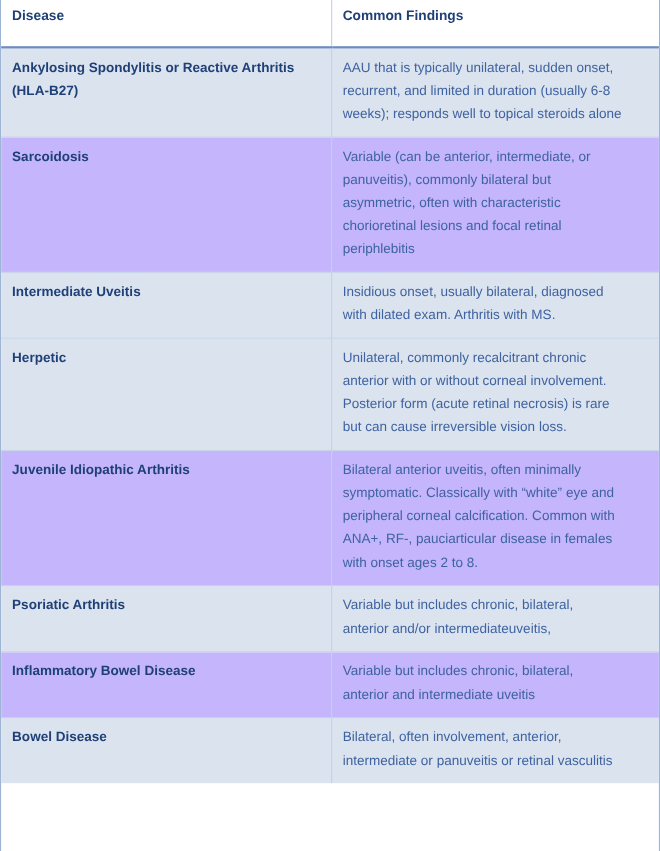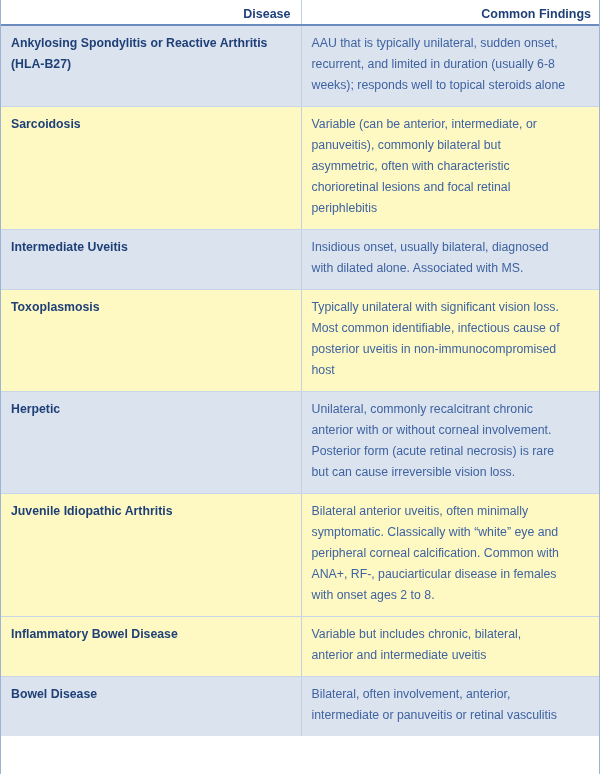--- a/index.html
+++ b/index.html
@@ -32,40 +32,40 @@
   }
 
   table.uveitis-table col.col-disease { width: 300px; }
   table.uveitis-table col.col-findings { width: 300px; }
 
   
   thead tr.header-row {
     background: #ffffff;
   }
   thead th {
-    text-align: right;
+    text-align: left;
     vertical-align: top;
     font-size: 12.5px;
     font-weight: bold;
     color: #1f4077;
-    padding: 7px 10px 3px 10px;
+    padding: 7px 10px 21px 10px;
     border-bottom: 2.5px solid #6c8cc0;
     box-sizing: border-box;
   }
   thead th.th-disease {
     border-right: 1px solid #c3d1e6;
   }
 
   
   tbody tr.data-row.shaded > td {
     background: #dbe3ef;
     margin-top: 24px;
   }
   tbody tr.data-row.plain > td {
-    background: #fef9c3;
+    background: #c4b5fd;
   }
 
   tbody td {
     vertical-align: top;
     font-size: 12.3px;
     line-height: 21px;
     padding: 7px 10px 10px 10px;
     box-sizing: border-box;
     border-bottom: 1px solid #c9d6e8;
   }
@@ -133,32 +133,21 @@
             <span class="findings-line">chorioretinal lesions and focal retinal</span>
             <span class="findings-line">periphlebitis</span>
           </td>
         </tr>
         <tr class="data-row shaded">
           <td class="cell-disease">
             <span class="disease-line">Intermediate Uveitis</span>
           </td>
           <td class="cell-findings">
             <span class="findings-line">Insidious onset, usually bilateral, diagnosed</span>
-            <span class="findings-line">with dilated alone. Associated with MS.</span>
-          </td>
-        </tr>
-        <tr class="data-row plain">
-          <td class="cell-disease">
-            <span class="disease-line">Toxoplasmosis</span>
-          </td>
-          <td class="cell-findings">
-            <span class="findings-line">Typically unilateral with significant vision loss.</span>
-            <span class="findings-line">Most common identifiable, infectious cause of</span>
-            <span class="findings-line">posterior uveitis in non-immunocompromised</span>
-            <span class="findings-line">host</span>
+            <span class="findings-line">with dilated exam. Arthritis with MS.</span>
           </td>
         </tr>
         <tr class="data-row shaded">
           <td class="cell-disease">
             <span class="disease-line">Herpetic</span>
           </td>
           <td class="cell-findings">
             <span class="findings-line">Unilateral, commonly recalcitrant chronic</span>
             <span class="findings-line">anterior with or without corneal involvement.</span>
             <span class="findings-line">Posterior form (acute retinal necrosis) is rare</span>
@@ -170,20 +159,29 @@
             <span class="disease-line">Juvenile Idiopathic Arthritis</span>
           </td>
           <td class="cell-findings">
             <span class="findings-line">Bilateral anterior uveitis, often minimally</span>
             <span class="findings-line">symptomatic. Classically with “white” eye and</span>
             <span class="findings-line">peripheral corneal calcification. Common with</span>
             <span class="findings-line">ANA+, RF-, pauciarticular disease in females</span>
             <span class="findings-line">with onset ages 2 to 8.</span>
           </td>
         </tr>
+        <tr class="data-row shaded">
+          <td class="cell-disease">
+            <span class="disease-line">Psoriatic Arthritis</span>
+          </td>
+          <td class="cell-findings">
+            <span class="findings-line">Variable but includes chronic, bilateral,</span>
+            <span class="findings-line">anterior and/or intermediateuveitis,</span>
+          </td>
+        </tr>
         <tr class="data-row plain">
           <td class="cell-disease">
             <span class="disease-line">Inflammatory Bowel Disease</span>
           </td>
           <td class="cell-findings">
             <span class="findings-line">Variable but includes chronic, bilateral,</span>
             <span class="findings-line">anterior and intermediate uveitis</span>
           </td>
         </tr>
         <tr class="data-row shaded">

